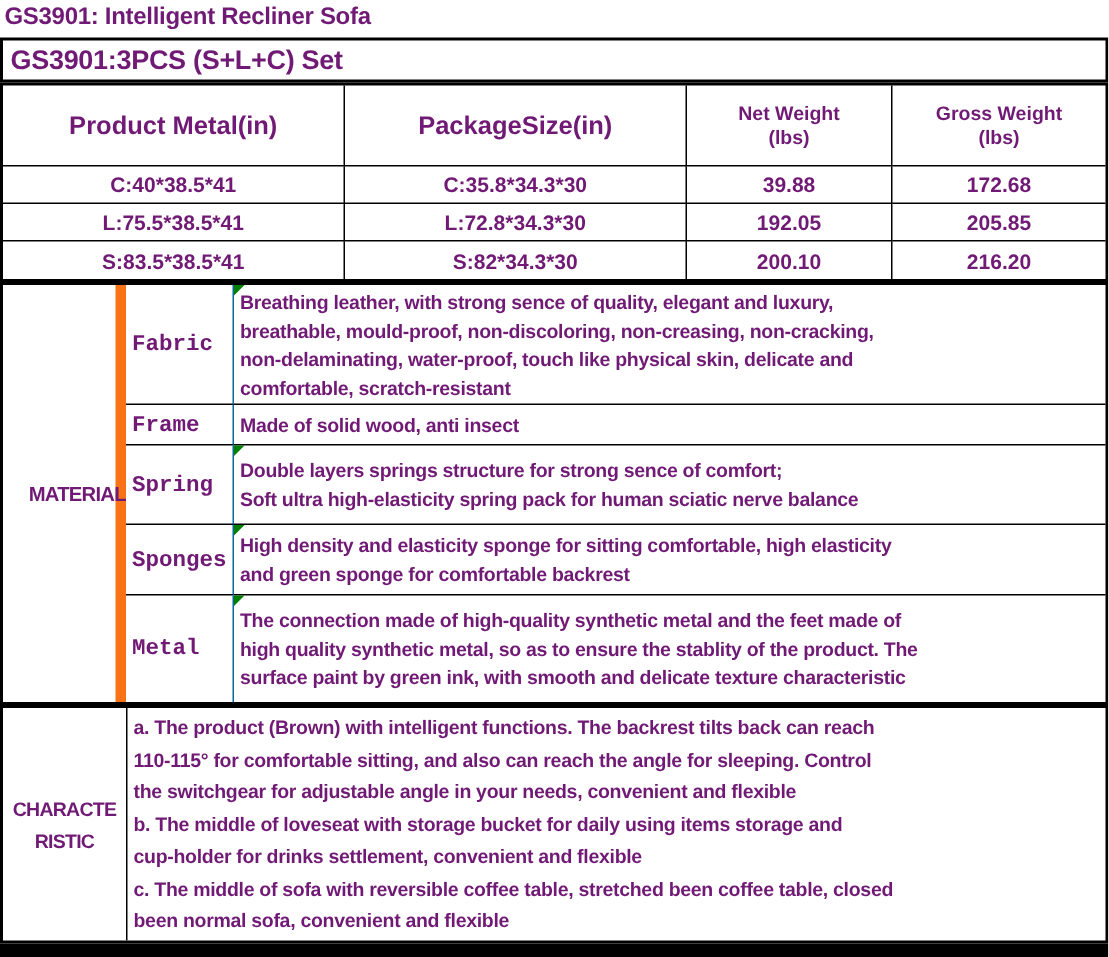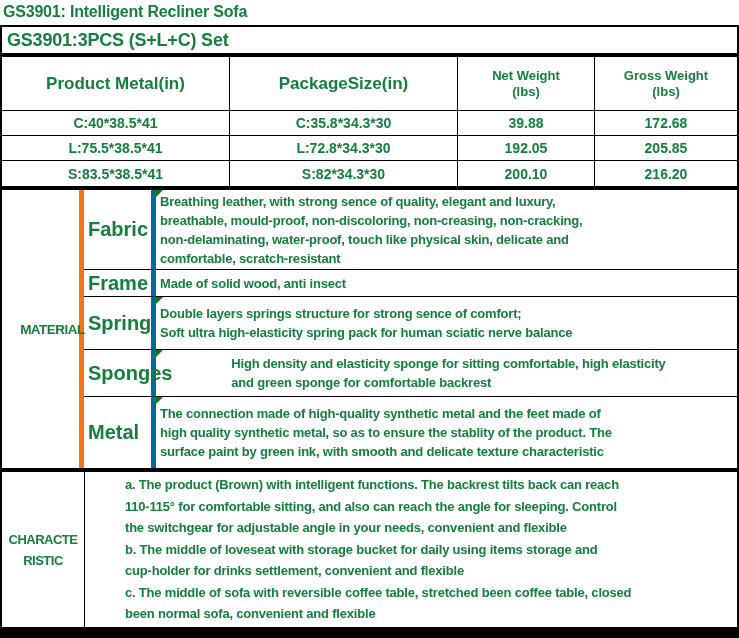--- a/index.html
+++ b/index.html
@@ -1,19 +1,19 @@
 <!DOCTYPE html>
 <html><head>
 <meta charset="utf-8">
 <style>
   html,body{margin:0;padding:0;background:#fff;}
   .page{
     position:relative;
     width:739px;height:638px;
-    background:#fff;color:#15803d;
+    background:#fff;color:#701a75;
     font-family:"Liberation Sans",sans-serif;
     font-weight:bold;
     overflow:hidden;
   }
   .doc-title{
     height:25px;box-sizing:border-box;
     padding:3px 0 0 3px;
     font-size:16px;letter-spacing:-0.2px;
   }
   .set-bar{
@@ -47,29 +47,29 @@
   .material{
     box-sizing:border-box;
     border:2px solid #000;
     display:grid;
     grid-template-columns:82px 72px 1fr;
     grid-template-rows:80px 27px 53px 47px 71px;
     height:282px;
   }
   .m-label{
     grid-column:1;grid-row:1/6;
-    box-sizing:border-box;border-right:5px solid #f97316;
+    box-sizing:border-box;border-right:7px solid #f97316;
     display:flex;align-items:center;justify-content:center;
     font-size:13.5px;letter-spacing:-0.5px;padding-left:24px;
   }
   .m-name{
     box-sizing:border-box;
-    border-right:5px solid #0369a1;border-bottom:1px solid #000;
+    border-right:1px solid #0369a1;border-bottom:1px solid #000;
     display:flex;align-items:center;
-    padding-left:4px;font-size:20px;
+    padding-left:4px;font-size:15px;font-family:Liberation Mono, monospace;
   }
   .m-desc{
     position:relative;
     box-sizing:border-box;
     border-bottom:1px solid #000;
     display:flex;align-items:center;
     padding:1px 0 1px 4px;
     font-size:13px;line-height:19px;
     white-space:pre-line;letter-spacing:-0.2px;
   }
@@ -93,21 +93,21 @@
     display:flex;align-items:center;justify-content:center;
     text-align:center;font-size:13px;line-height:21px;
     white-space:pre-line;letter-spacing:-0.5px;
   }
   .ch-text{
     box-sizing:border-box;
     padding:2px 2px 0 4px;
     font-size:13px;line-height:21.5px;
     letter-spacing:-0.2px;
   }
-  .ch-item{white-space:pre-line;margin-left:36px;}
+  .ch-item{white-space:pre-line;}
   .bottom-bar{
     height:9px;background:#000;width:739px;
   }
 </style>
 </head>
 <body>
 
 <div class="page">
 
   <div class="doc-title">GS3901: Intelligent Recliner Sofa</div>
@@ -159,21 +159,21 @@
     </div>
 
     <div class="m-name" style="grid-column:2;grid-row:3;">Spring</div>
     <div class="m-desc" style="grid-column:3;grid-row:3;">
       <span class="flag" style="border-top-color: rgb(0, 128, 0);"></span>
       <span>Double layers springs structure for strong sence of comfort;
 Soft ultra high-elasticity spring pack for human sciatic nerve balance</span>
     </div>
 
     <div class="m-name" style="grid-column:2;grid-row:4;">Sponges</div>
-    <div class="m-desc" style="grid-column:3;grid-row:4;justify-content:center;">
+    <div class="m-desc" style="grid-column:3;grid-row:4;">
       <span class="flag" style="border-top-color: rgb(0, 128, 0);"></span>
       <span>High density and elasticity sponge for sitting comfortable, high elasticity
 and green sponge for comfortable backrest</span>
     </div>
 
     <div class="m-name lastrow" style="grid-column:2;grid-row:5;">Metal</div>
     <div class="m-desc lastrow" style="grid-column:3;grid-row:5;">
       <span class="flag" style="border-top-color: rgb(0, 128, 0);"></span>
       <span>The connection made of high-quality synthetic metal and the feet made of
 high quality synthetic metal, so as to ensure the stablity of the product. The

